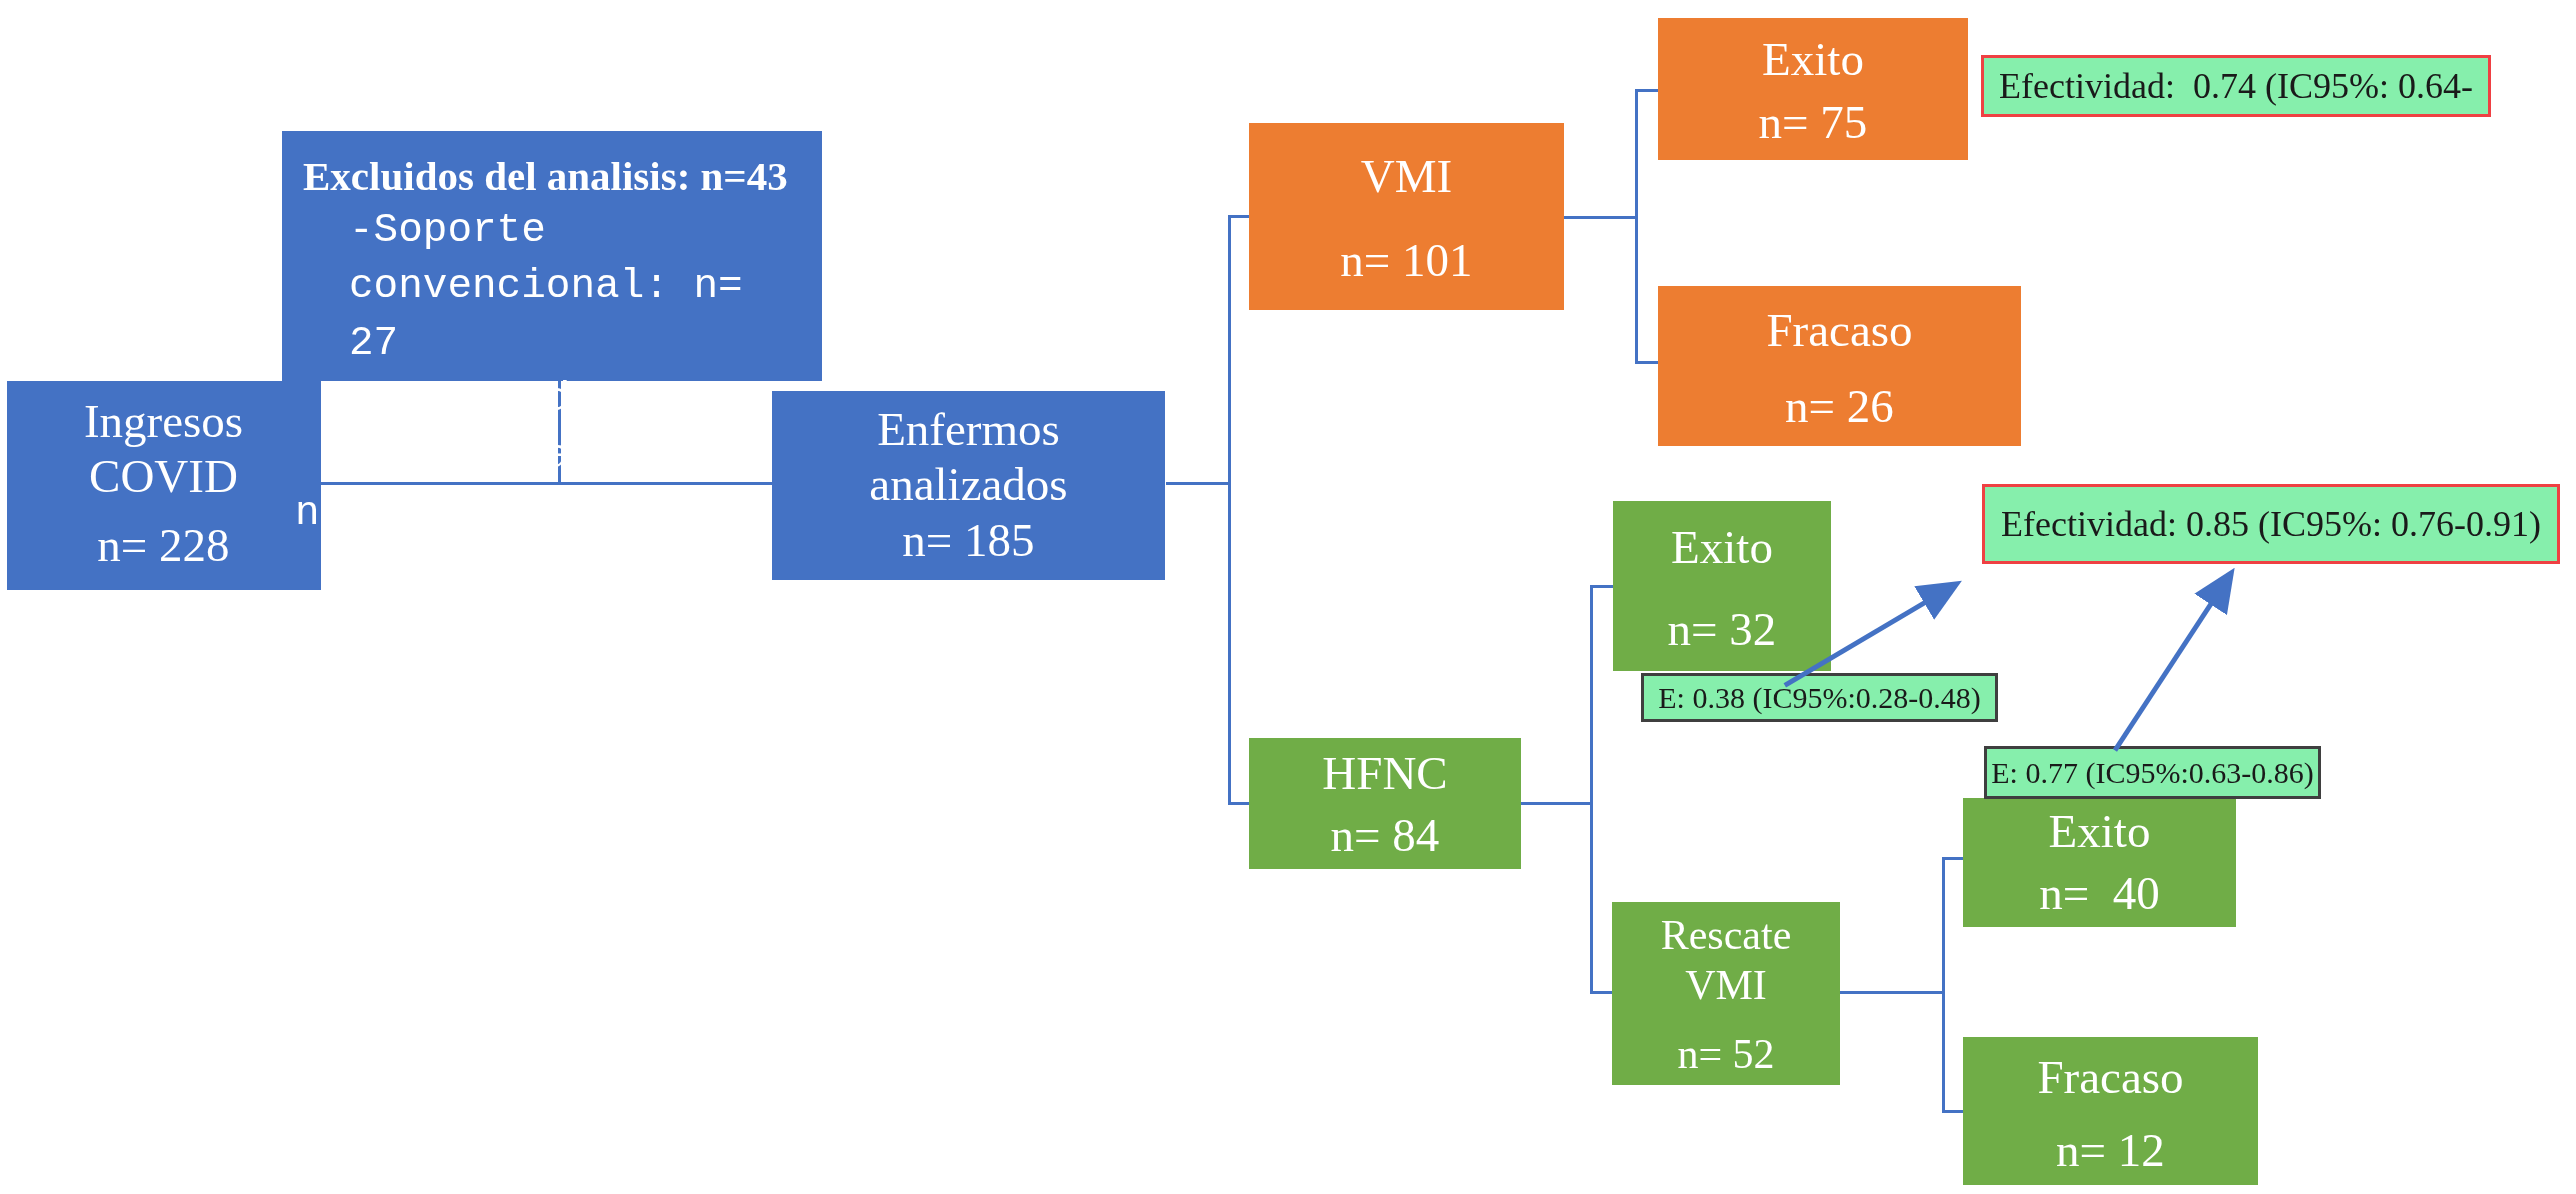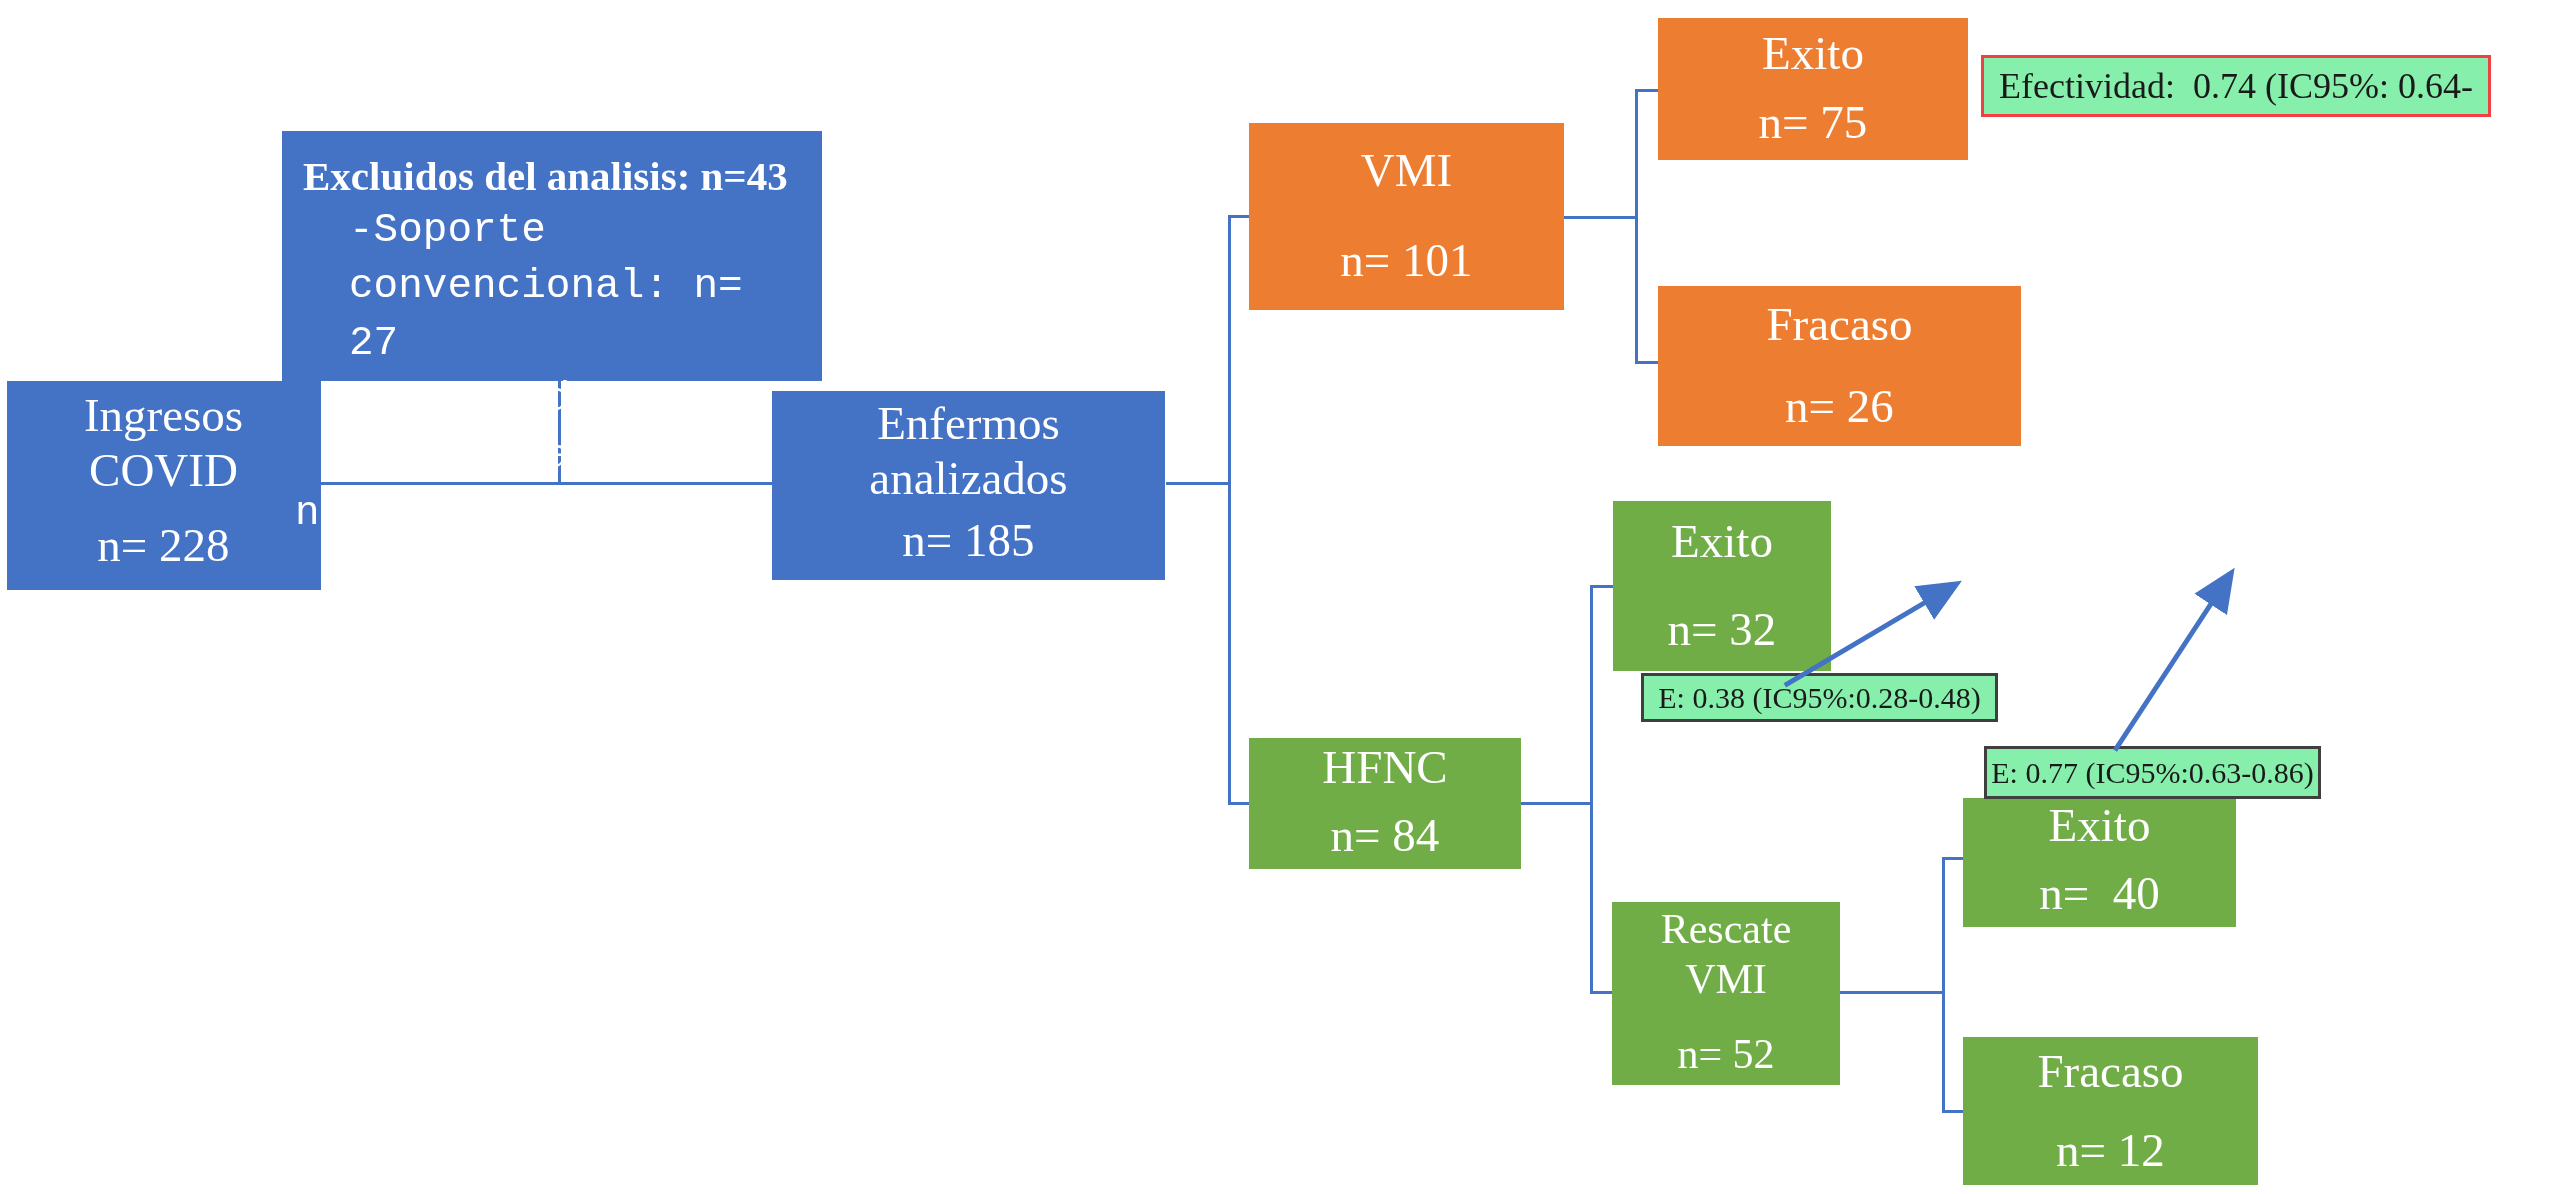--- a/index.html
+++ b/index.html
@@ -13,21 +13,21 @@
   }
   
   .node{
     position:absolute; color:#ffffff; text-align:center;
     display:flex; flex-direction:column; justify-content:space-between;
     box-sizing:border-box;
   }
   .node.blue{background:var(--blue,#4472C4);}
   .node.orange{background:var(--orange,#ED7D31);}
   .node.green{background:var(--green,#70AD47);}
-  .nlabel{font-size:47px; line-height:1.18; white-space:pre-wrap;}
+  .nlabel{font-size:47px; line-height:1.18; white-space:pre-wrap;margin-top:6px;}
   .nn{font-size:47px; line-height:1.15; white-space:pre-wrap;}
   
   .excl{
     text-align:left; justify-content:flex-start; padding:19.5px 11.4px 8px 13px;
   }
   .excl-title{font-weight:bold; font-size:41px; line-height:1.25; padding-left:8px;}
   .excl-item{font-size:41px; line-height:1.38;font-family:Liberation Mono, monospace;}
   .excl-item.indent{padding-left:54px;}
   
   .ann{
@@ -120,20 +120,21 @@
     <div class="nn">n=  40</div>
   </div>
 
   <div class="node green" style="left:1963px;top:1037px;width:295px;height:148px;padding:6.5px 3.2px 8px">
     <div class="nlabel">Fracaso</div>
     <div class="nn">n= 12</div>
   </div>
 
   <div class="ann red" style="left:1981px;top:55px;width:510px;height:62px">Efectividad:  0.74 (IC95%: 0.64-</div>
 
+  <div class="ann red" style="left:1982px;top:484px;width:578px;height:80px">Efectividad: 0.85 (IC95%: 0.76-0.91)</div>
 
   <div class="ann dark" style="left:1611px;top:673px;width:357px;height:49px">E: 0.38 (IC95%:0.28-0.48)</div>
 
   <div class="ann dark" style="left:1954px;top:746px;width:337px;height:53px">E: 0.77 (IC95%:0.63-0.86)</div>
 
   <svg class="arrows" width="2576" height="1194" viewBox="0 0 3175 1472">
     <defs>
       <marker id="ah" markerWidth="9" markerHeight="8" refX="7" refY="4" orient="auto">
         <path d="M0,0 L9,4 L0,8 z" fill="#4472C4"></path>
       </marker>

